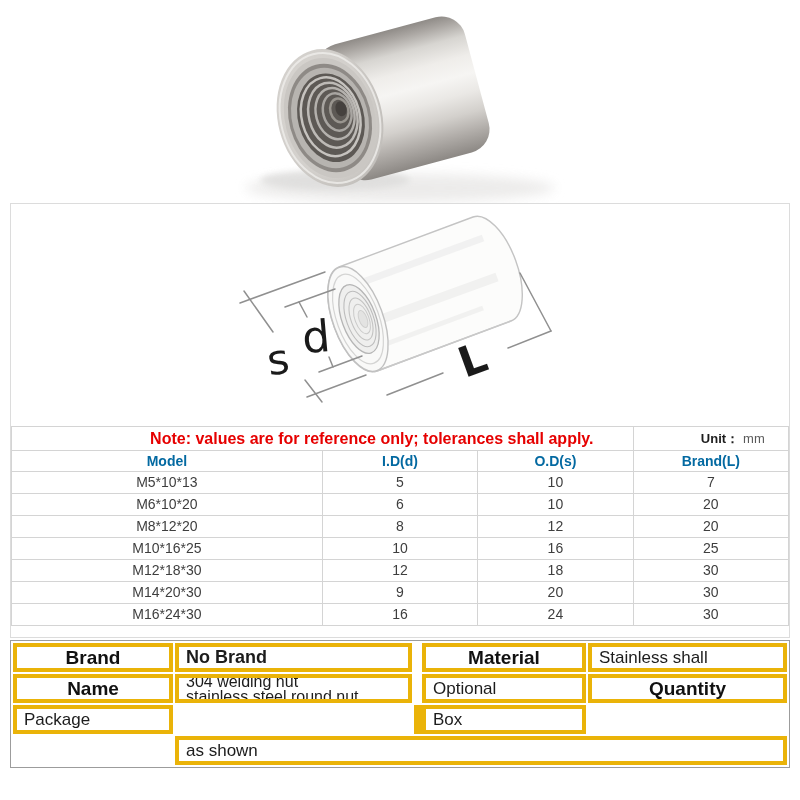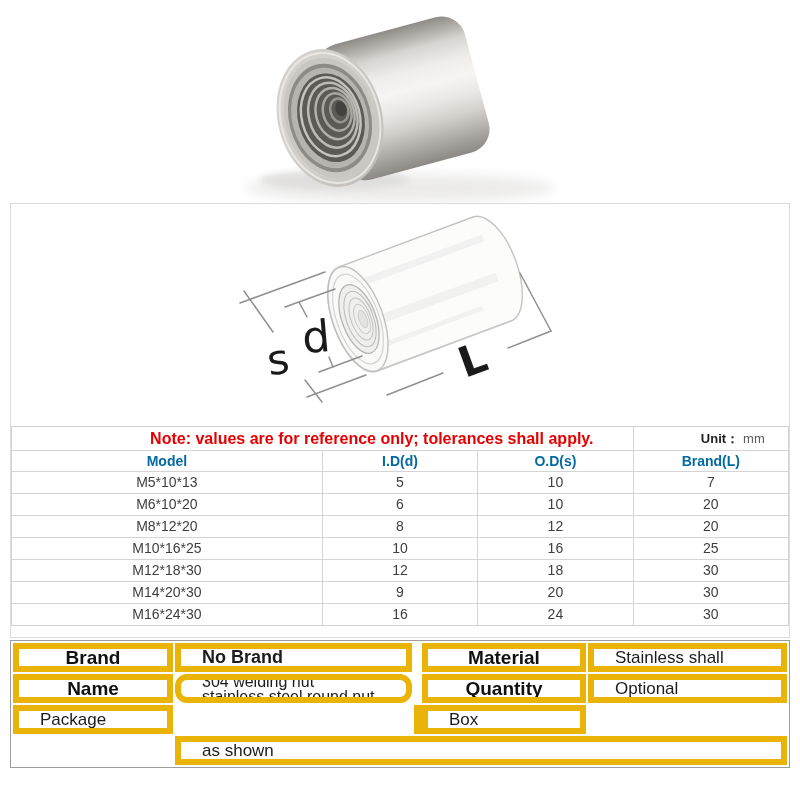--- a/index.html
+++ b/index.html
@@ -31,28 +31,28 @@
   tr.head-row td{font-weight:600;font-size:14px;color:#0369a1;height:20px;line-height:20px;}
   col.c-model{width:40%;} col.c-id{width:20%;} col.c-od{width:20%;} col.c-len{width:20%;}
 
   .details{
     position:absolute;left:10px;top:640px;width:780px;box-sizing:border-box;
     background:#fff;border:1px solid #9c9c9c;padding:2px;
     display:grid;grid-template-columns:160px 237px 6px 164px 1fr;
     grid-auto-rows:29px;gap:2px;
   }
   .dcell{
-    border:6px solid #eab308;display:flex;align-items:center;
+    border:4px solid #eab308;display:flex;align-items:center;
     overflow:hidden;background:#fff;
   }
   .dcell.label{justify-content:center;font-weight:bold;font-size:19px;color:#111;}
-  .dcell.value{padding-left:21px;font-size:17px;color:#1c1c1c;}
+  .dcell.value{padding-left:7px;font-size:17px;color:#1c1c1c;}
   .dcell.value.bold{font-weight:bold;font-size:18px;}
   .dcell.gapcell{border:none;}
-  .dcell.name-val{font-size:16px;line-height:15px;flex-direction:column;align-items:flex-start;justify-content:center;border-radius:12px;}
+  .dcell.name-val{font-size:16px;line-height:15px;flex-direction:column;align-items:flex-start;justify-content:center;}
   .dcell.span-right{grid-column:2 / 6;}
   .twoline span{display:block;}
 </style>
 </head>
 <body>
 
 <div class="photo-wrap">
   <svg width="800" height="206" viewBox="0 0 800 206">
     <defs>
       <linearGradient id="mBody" x1="0" y1="0" x2="0" y2="1">
@@ -211,22 +211,22 @@
   <div class="dcell gapcell"></div>
   <div class="dcell label">Material</div>
   <div class="dcell value">Stainless shall</div>
 
   <div class="dcell label">Name</div>
   <div class="dcell value name-val twoline">
     <span>304 welding nut</span>
     <span>stainless steel round nut</span>
   </div>
   <div class="dcell gapcell"></div>
+  <div class="dcell value">Optional</div>
   <div class="dcell label">Quantity</div>
-  <div class="dcell value">Optional</div>
 
   <div class="dcell value">Package</div>
   <div class="dcell gapcell"></div>
   <div class="dcell label">Package</div>
   <div class="dcell value">Box</div>
 
   <div class="dcell value span-right">as shown</div>
 </div>
 
 </body></html>

